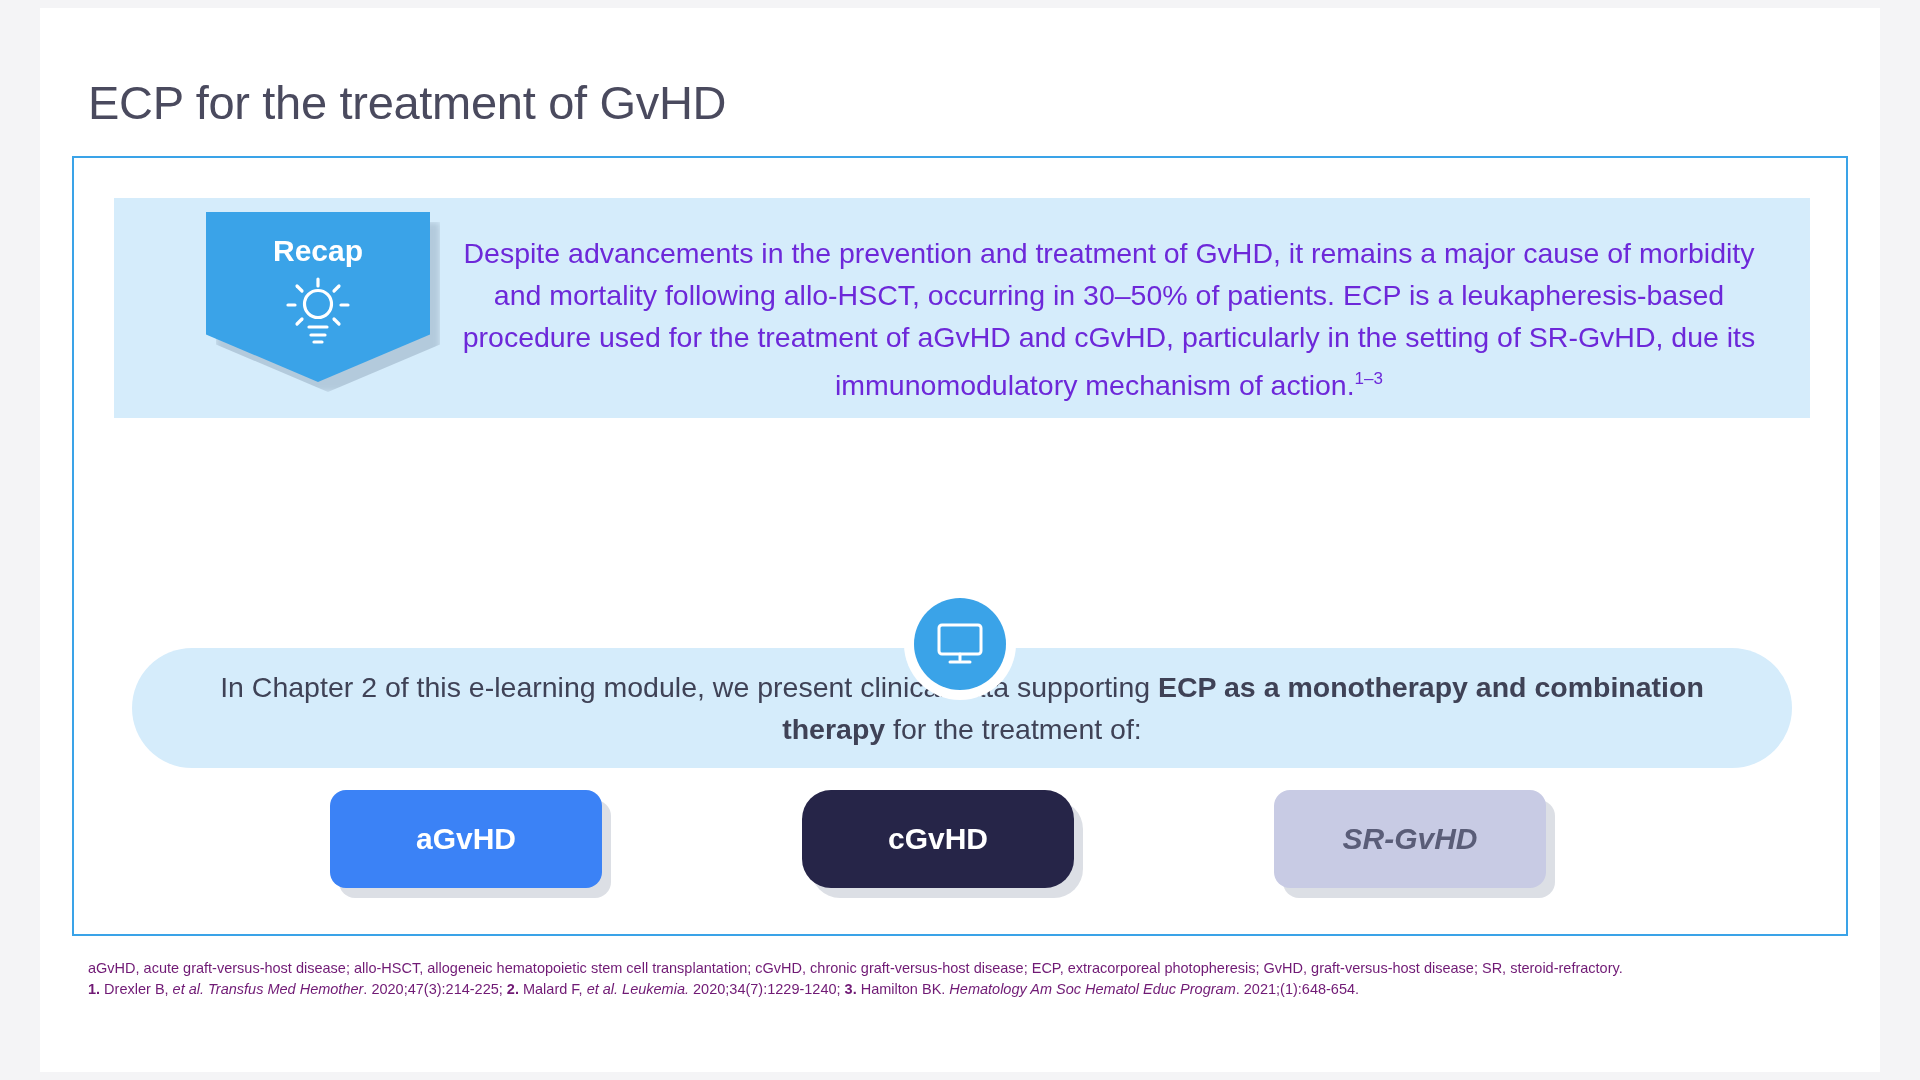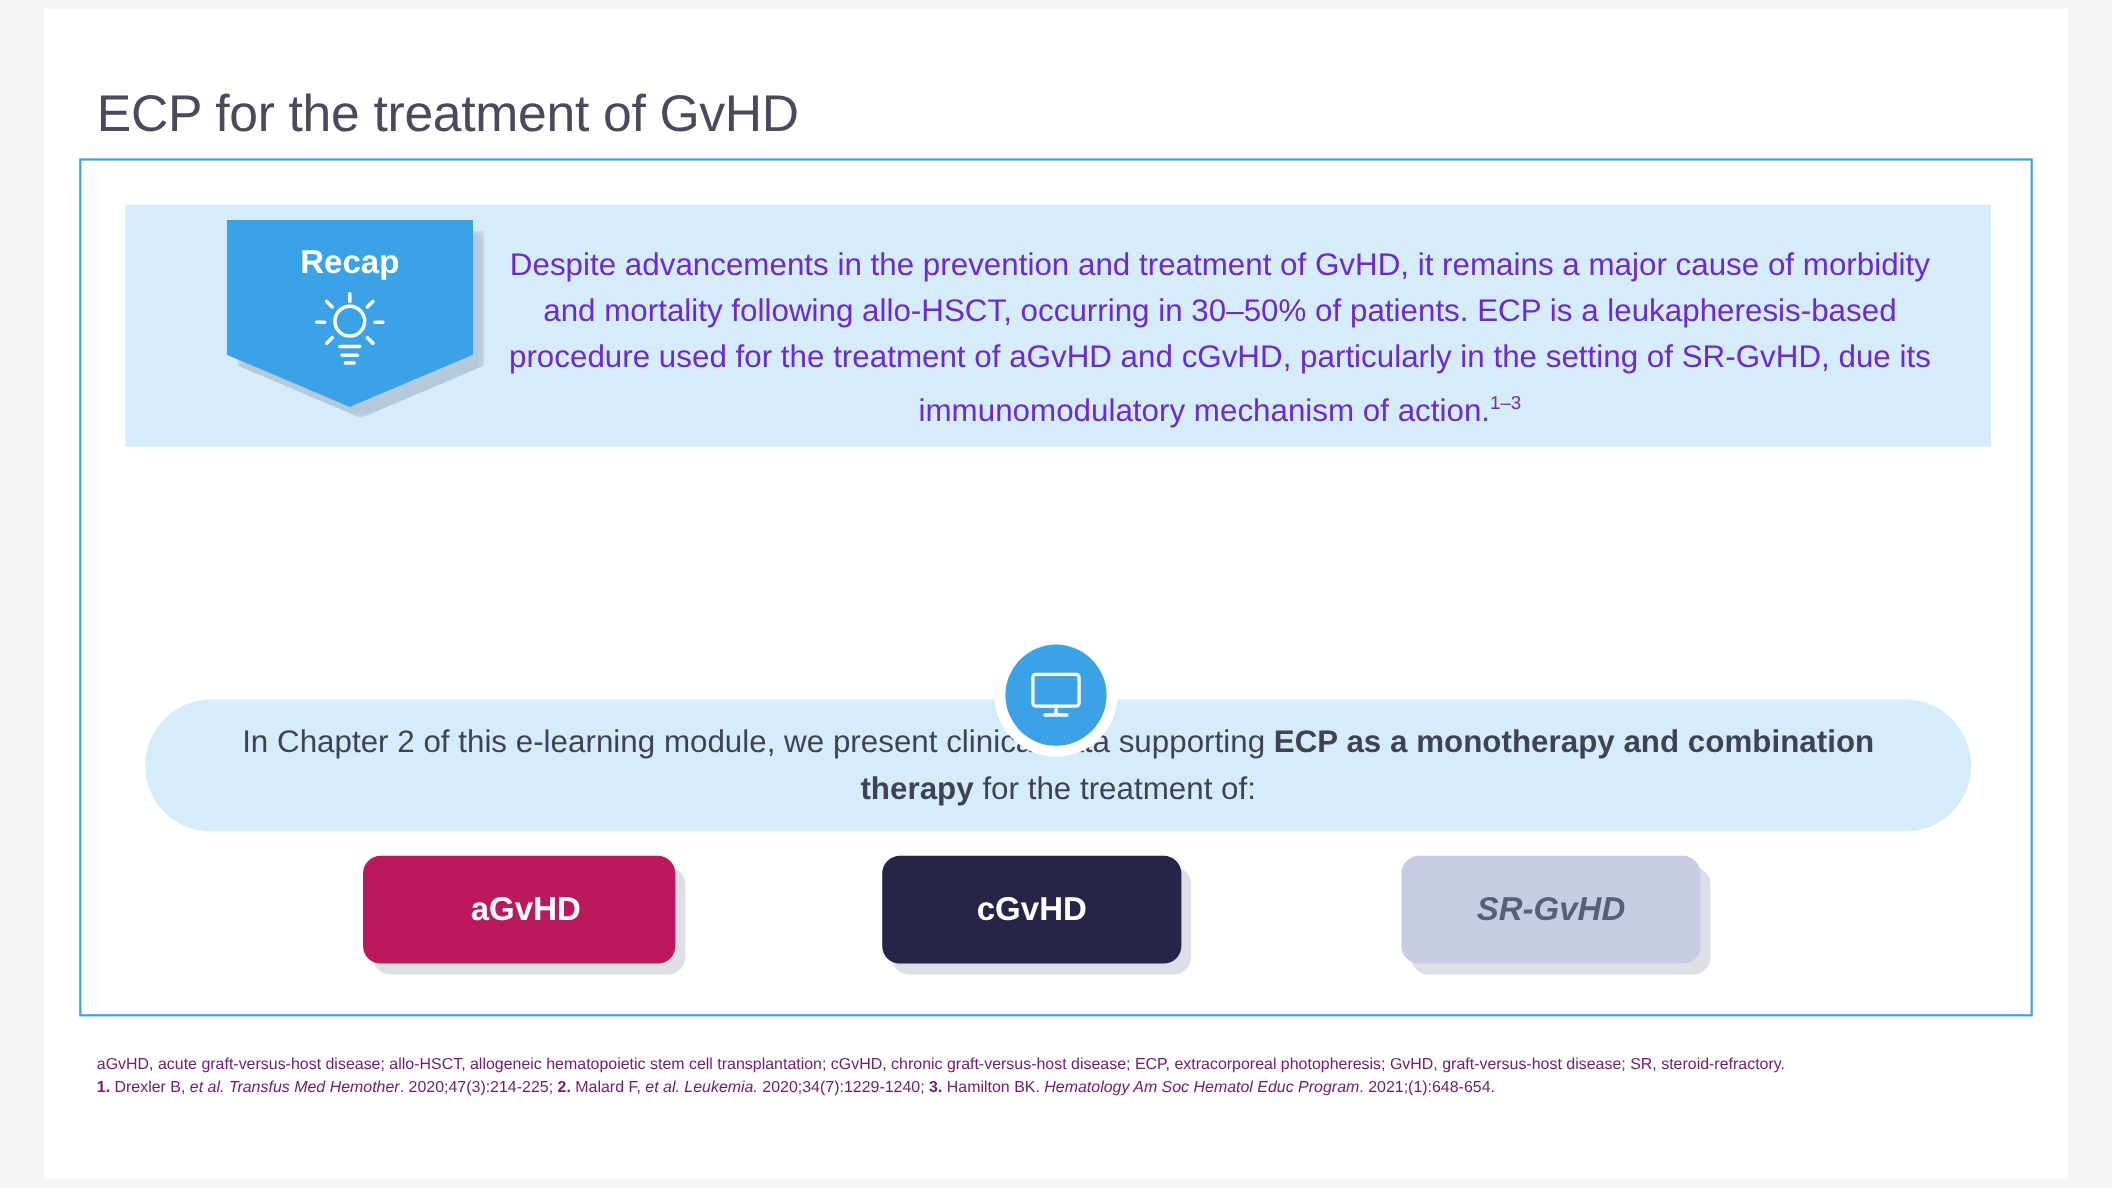--- a/index.html
+++ b/index.html
@@ -26,21 +26,21 @@
     font-size: 47px;
     color: #4a4a5e;
     font-weight: 400;
     letter-spacing: -0.3px;
     white-space: nowrap;
     margin-top: 15px;
   }
   #content-box {
     position: absolute;
     left: 32px;
-    top: 136px;
+    top: 148px;
     width: 1776px;
     height: 780px;
     border: 2px solid #3aa3e8;
     box-sizing: border-box;
   }
   
   #recap-band {
     position: absolute;
     left: 40px;
     top: 40px;
@@ -148,22 +148,22 @@
     width: 272px;
     height: 98px;
     border-radius: 16px;
     display: flex;
     align-items: center;
     justify-content: center;
     font-size: 30px;
     font-weight: bold;
     box-shadow: 9px 10px 0 rgba(60,80,110,0.18);
   }
-  #pill-a { left: 256px; background: #be185d; color: #ffffff; padding-left: 12px; }
-  #pill-c { left: 728px; background: #262548; color: #ffffff; }
+  #pill-a { left: 256px; background: #3b82f6; color: #ffffff; }
+  #pill-c { left: 728px; background: #262548; color: #ffffff; border-radius: 29px; }
   #pill-sr { left: 1200px; background: #c8cbe4; color: #5a5d78; font-style: italic; }
   
   #footnotes {
     position: absolute;
     left: 48px;
     top: 950px;
     width: 1760px;
     font-size: 14.5px;
     line-height: 21px;
     color: #701a75;

